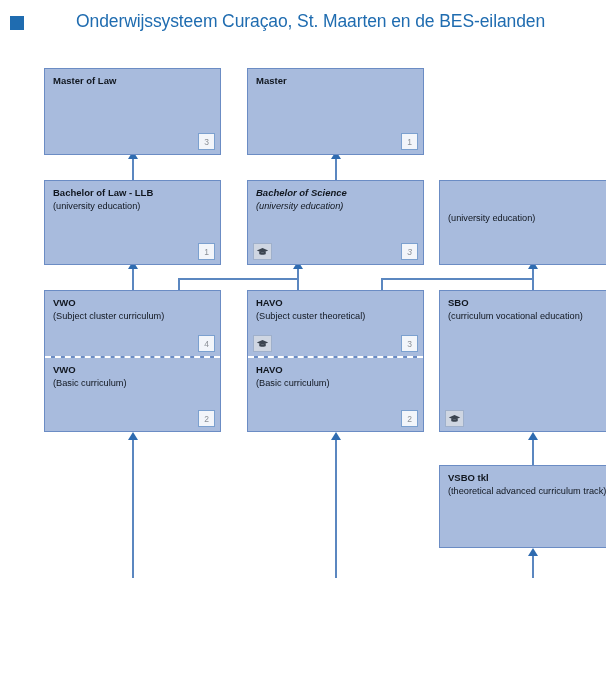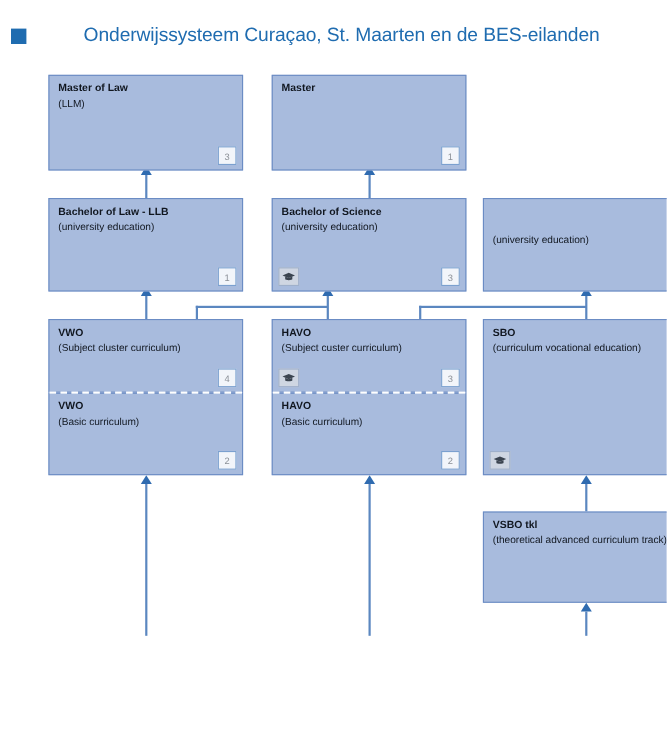--- a/index.html
+++ b/index.html
@@ -5,21 +5,21 @@
   html,body{margin:0;padding:0;}
   body{
     width:606px;height:678px;
     background:#ffffff;
     font-family:"Liberation Sans", sans-serif;
     position:relative;
     overflow:hidden;
     -webkit-font-smoothing:antialiased;
   }
   
-  #header{position:absolute;left:0;top:18px;width:536px;height:58px;}
+  #header{position:absolute;left:0;top:8px;width:536px;height:58px;}
   #header-bullet{
     position:absolute;left:10px;top:8px;width:14px;height:14px;
     background:#1f6cb0;
   }
   #header-title{
     position:absolute;left:76px;top:2px;width:520px;
     font-size:17.5px;line-height:22px;color:#1f6cb0;
     font-family:"Liberation Sans", sans-serif;
     letter-spacing:-0.1px;
   }
@@ -117,36 +117,35 @@
   <div class="arrowhead" style="left:295px;top:432px;"></div>
 
   <div class="vline" style="left:496px;top:440px;height:25px;"></div>
   <div class="arrowhead" style="left:492px;top:432px;"></div>
 
   <div class="vline" style="left:496px;top:556px;height:22px;"></div>
   <div class="arrowhead" style="left:492px;top:548px;"></div>
 
   <div class="node" style="left:8px;top:68px;width:177px;height:87px;">
     <div class="title">Master of Law</div>
-    <div class="subtitle sub1">(LLM)</div>
     <div class="badge">3</div>
   </div>
 
   <div class="node" style="left:211px;top:68px;width:177px;height:87px;">
     <div class="title">Master</div>
     <div class="badge">1</div>
   </div>
 
   <div class="node" style="left:8px;top:180px;width:177px;height:85px;">
     <div class="title">Bachelor of Law - LLB</div>
     <div class="subtitle sub1">(university education)</div>
     <div class="badge">1</div>
   </div>
 
-  <div class="node" style="left:211px;top:180px;width:177px;height:85px;">
+  <div class="node" style="left:211px;top:180px;width:177px;height:85px;font-style:italic;">
     <div class="title">Bachelor of Science</div>
     <div class="subtitle sub1">(university education)</div>
     <div class="cap">
       <svg width="13" height="10" viewBox="0 0 16 12">
         <path d="M8 1 L15 4 L8 7 L1 4 Z" fill="#3b4450"></path>
         <path d="M4 5.2 L4 8.4 C4 9.6 12 9.6 12 8.4 L12 5.2 L8 7 Z" fill="#3b4450"></path>
       </svg>
     </div>
     <div class="badge">3</div>
   </div>
@@ -157,21 +156,21 @@
   </div>
 
   <div class="node" style="left:8px;top:290px;width:177px;height:67px;">
     <div class="title">VWO</div>
     <div class="subtitle sub1">(Subject cluster curriculum)</div>
     <div class="badge">4</div>
   </div>
 
   <div class="node" style="left:211px;top:290px;width:177px;height:67px;">
     <div class="title">HAVO</div>
-    <div class="subtitle sub1">(Subject custer curriculum)</div>
+    <div class="subtitle sub1">(Subject custer theoretical)</div>
     <div class="cap">
       <svg width="13" height="10" viewBox="0 0 16 12">
         <path d="M8 1 L15 4 L8 7 L1 4 Z" fill="#3b4450"></path>
         <path d="M4 5.2 L4 8.4 C4 9.6 12 9.6 12 8.4 L12 5.2 L8 7 Z" fill="#3b4450"></path>
       </svg>
     </div>
     <div class="badge">3</div>
   </div>
 
   <div class="node" style="left:403px;top:290px;width:195px;height:142px;">

